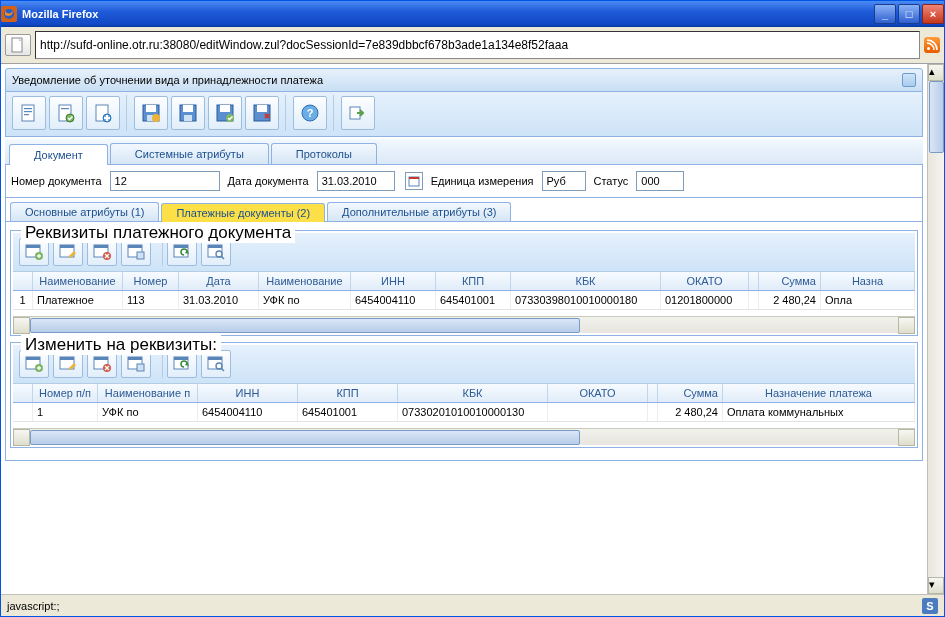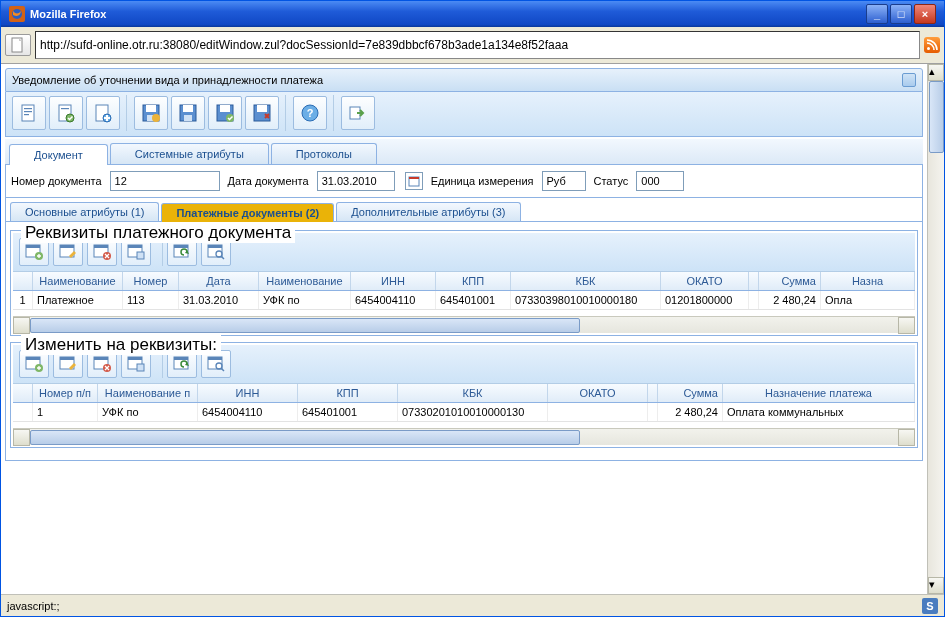--- a/index.html
+++ b/index.html
@@ -1,19 +1,19 @@
 <!DOCTYPE html>
 <html><head>
 <meta charset="utf-8">
 <style>
 * { box-sizing: border-box; margin: 0; padding: 0; font-family: Tahoma, Arial, sans-serif; font-size: 11px; }
 body { background: #ece9d8; overflow: hidden; width: 945px; height: 617px; }
 
 .window-frame { border: 1px solid #0054e3; height: 617px; display: flex; flex-direction: column; }
-.titlebar { background: linear-gradient(to bottom, #4b8bf4 0%, #1f5bd8 40%, #1048c5 90%, #093799 100%); height: 26px; display: flex; align-items: center; padding: 0 8px; color: #fff; font-weight: bold; }
+.titlebar { background: linear-gradient(to bottom, #4b8bf4 0%, #1f5bd8 40%, #1048c5 90%, #093799 100%); height: 26px; display: flex; align-items: center; padding: 0 0; color: #fff; font-weight: bold; }
 .titlebar-icon { width: 16px; height: 16px; margin-right: 5px; background: #d26217; border-radius: 2px; display:flex; align-items:center; justify-content:center; }
 .titlebar-title { flex: 1; }
 .win-btns { display: flex; gap: 2px; }
 .win-btn { width: 22px; height: 20px; background: linear-gradient(to bottom, #8bb2f7, #2d5fd0); border: 1px solid #1a3d8c; border-radius: 2px; color: #fff; display: flex; align-items: center; justify-content: center; cursor: pointer; font-weight: bold; }
 .win-btn.close { background: linear-gradient(to bottom, #f08678, #c4381e); border-color: #8b2615; }
 
 .browser-chrome { background: #ece9d8; border-bottom: 1px solid #a0a0a0; padding: 4px; display: flex; align-items: center; gap: 4px; }
 .nav-btn { width: 26px; height: 22px; border: 1px solid #9a9a9a; background: linear-gradient(#fff,#e6e6e6); border-radius: 2px; display:flex; align-items:center; justify-content:center; color:#555; }
 .addr { flex: 1; height: 14px; border: 1px inset #888; background: #fff; padding: 13px 4px; font-size: 12px; }
 .rss-icon { width: 16px; height: 16px; background: linear-gradient(#ff9d3c,#e65c00); border-radius: 3px; position: relative; }
@@ -37,21 +37,21 @@
 .tab { padding:4px 24px; border:1px solid #8db2e3; border-bottom:0; margin-right:2px; border-top-left-radius:3px; border-top-right-radius:3px; background:linear-gradient(#f3f8fe,#d6e6f5); cursor:pointer; color:#1b4f8f; }
 .tab.active { background:#fff; font-weight:normal; position:relative; top:1px; }
 
 .form-row { padding:6px 5px; display:flex; align-items:center; gap:8px; flex-wrap:wrap; background:#fff; border:1px solid #8db2e3; border-top:0; }
 .form-row label { white-space:nowrap; }
 .inp { border:1px solid #7f9db9; height:20px; padding:2px 4px; background:#fff; }
 .date-ic { width:18px; height:18px; border:1px solid #7f9db9; background:#fff; display:inline-flex; align-items:center; justify-content:center; margin-left:2px; cursor:pointer; }
 
 .sub-tabs { display:flex; padding:4px 4px 0; background:#fff; border:1px solid #8db2e3; border-top:0; }
 .subtab { padding:3px 14px; border:1px solid #8db2e3; border-bottom:0; margin-right:2px; border-top-left-radius:3px; border-top-right-radius:3px; cursor:pointer; color:#1b4f8f; background:linear-gradient(#f3f8fe,#d6e6f5); }
-.subtab.active { background:#eab308; font-weight:bold; position:relative; top:1px; }
+.subtab.active { background:#fde047; font-weight:normal; position:relative; top:1px; }
 
 .fieldset { border:1px solid #8db2e3; margin:6px 2px; padding:2px; position:relative; }
 .legend { position:absolute; top:-8px; left:10px; background:#fff; padding:0 4px; font-size:17px; }
 
 .grid-tb { background:linear-gradient(#e6f1fc,#cde3f7); padding:5px 6px; display:flex; gap:4px; border-bottom:1px solid #b3cde6; }
 .gtb-btn { width:30px; height:28px; border:1px solid #9cbce0; background:linear-gradient(#fdfeff,#e1eefa); border-radius:2px; display:flex; align-items:center; justify-content:center; cursor:pointer; }
 
 .grid-head { display:flex; background:linear-gradient(#f7fbff,#e0ecf8); border-bottom:1px solid #8db2e3; }
 .gh { border-right:1px solid #c2d6eb; padding:3px 4px; overflow:hidden; white-space:nowrap; color:#2d5a96; position:relative;text-align:center; }
 .gh.first { width:20px; text-align:center; }

